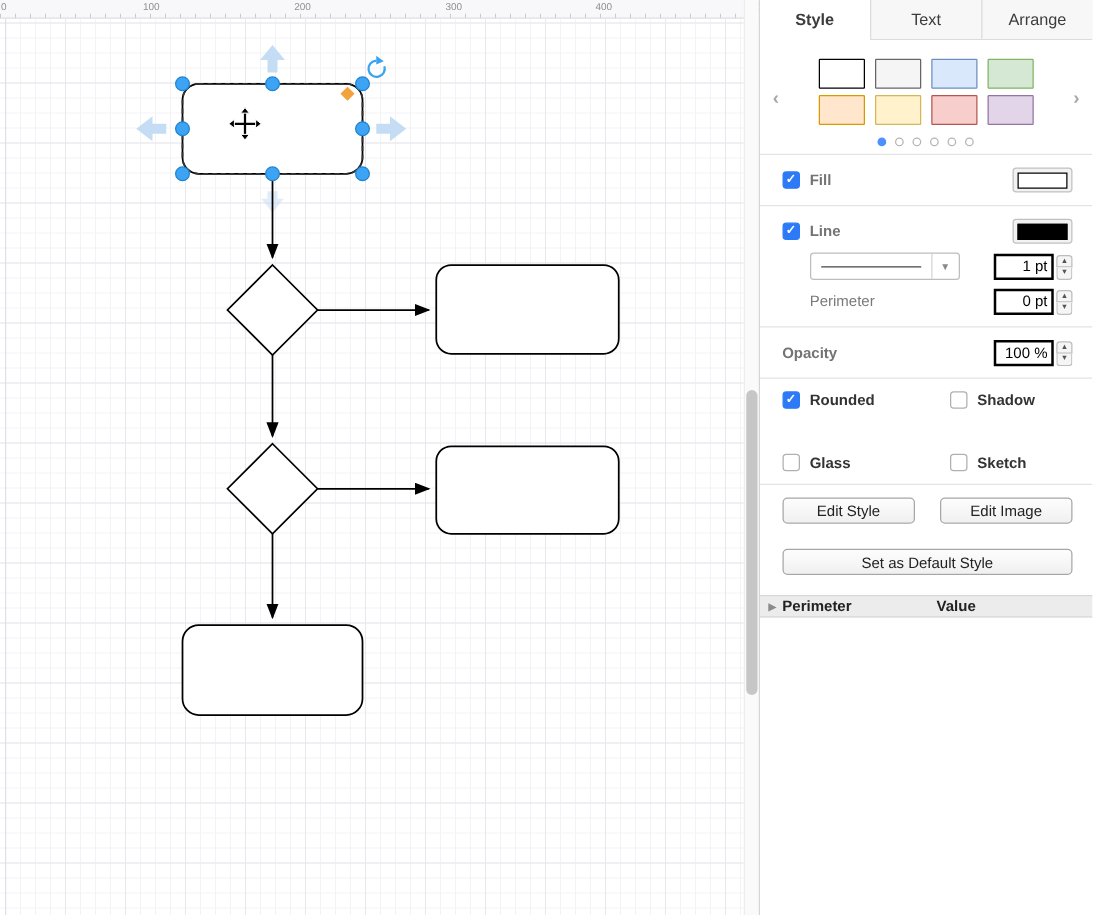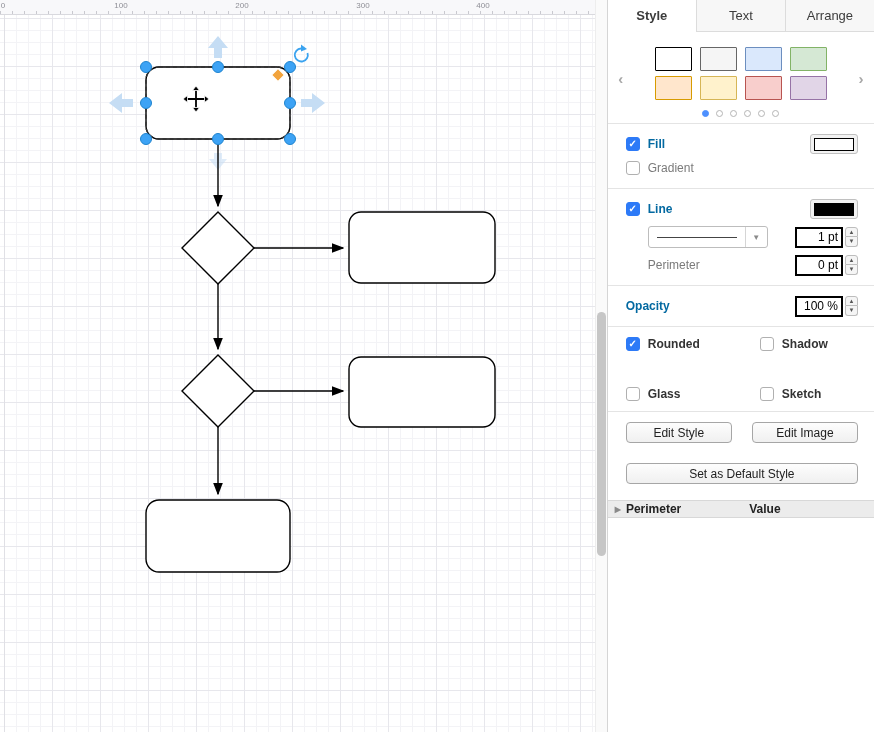--- a/index.html
+++ b/index.html
@@ -69,29 +69,29 @@
   .dot { width:7px; height:7px; border-radius:50%; border:1px solid #b5b5b5; background:#fff; cursor:pointer; }
   .dot.active { background:#4d90fe; border-color:#4d90fe; }
 
   .sect { border-top:1px solid #e4e4e4; padding:8px 16px 8px 18px; }
   .row { display:flex; align-items:center; min-height:24px; position:relative; }
   .cb { width:14px; height:14px; border:1px solid #b0b0b0; border-radius:3px; background:#fff;
         display:inline-flex; align-items:center; justify-content:center; margin-right:8px;
         flex:none; cursor:pointer; }
   .cb.checked { background:#2d7af7; border-color:#2d7af7; }
   .cb.checked::after { content:"✓"; color:#fff; font-size:10px; font-weight:bold; line-height:1; }
-  .lbl-strong { font-weight:bold; color:#0369a1; }
+  .lbl-strong { font-weight:bold; color:#737373; }
   .lbl-dim { color:#7a7a7a; }
   .spacer { flex:1; }
   .colorbtn {
     width:48px; height:20px; border:1px solid #c0c0c0; border-radius:3px; background:#f2f2f2;
     display:flex; align-items:center; justify-content:center; cursor:pointer;
   }
   .colorbtn .chip { width:40px; height:13px; border:1px solid #000; }
-  .num-wrap { display:flex; align-items:flex-start; }
+  .num-wrap { display:flex; align-items:flex-end; }
   .num {
     width:48px; height:21px; border:2px solid #000; font-size:12px; text-align:right;
     padding-right:3px; font-family:"Liberation Sans", sans-serif; background:#fff;
   }
   .stepper { display:flex; flex-direction:column; margin-left:2px; }
   .stepper .st {
     width:13px; height:10px; border:1px solid #bdbdbd; background:#f5f5f5; font-size:6px;
     color:#555; display:flex; align-items:center; justify-content:center; cursor:pointer;
   }
   .stepper .st:first-child { border-radius:3px 3px 0 0; }
@@ -250,24 +250,20 @@
 
     <div class="sect">
       <div class="row">
         <span class="cb checked"></span>
         <span class="lbl-strong">Fill</span>
         <span class="spacer"></span>
         <span class="colorbtn">
           <span class="chip" style="background:#ffffff"></span>
         </span>
       </div>
-      <div class="row">
-        <span class="cb"></span>
-        <span class="lbl-dim">Gradient</span>
-      </div>
     </div>
 
     <div class="sect">
       <div class="row">
         <span class="cb checked"></span>
         <span class="lbl-strong">Line</span>
         <span class="spacer"></span>
         <span class="colorbtn">
           <span class="chip" style="background:#000000"></span>
         </span>

